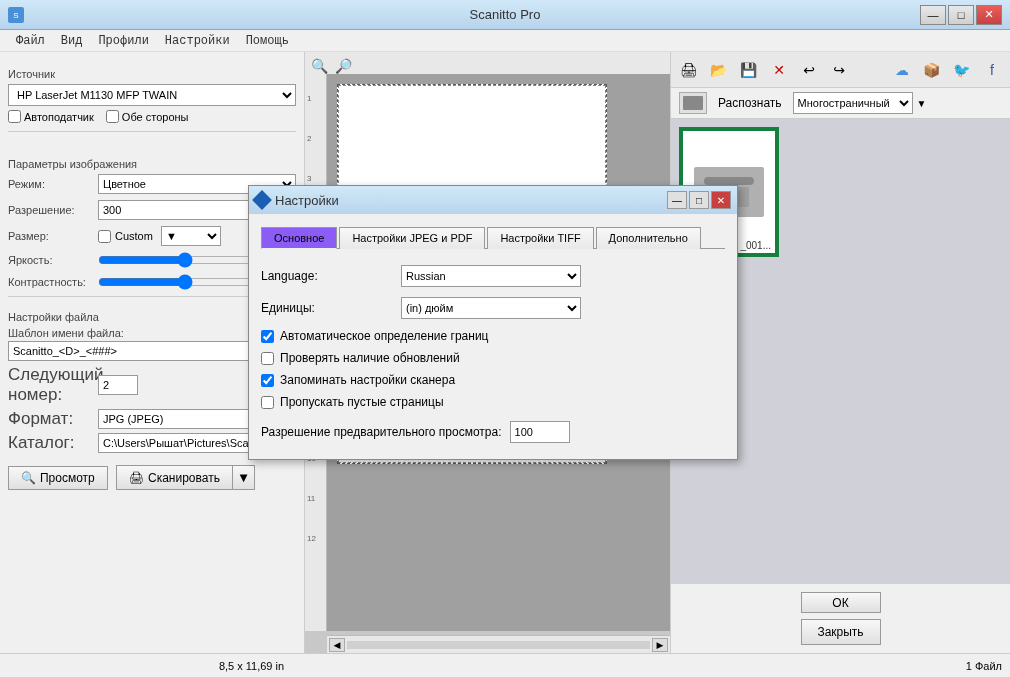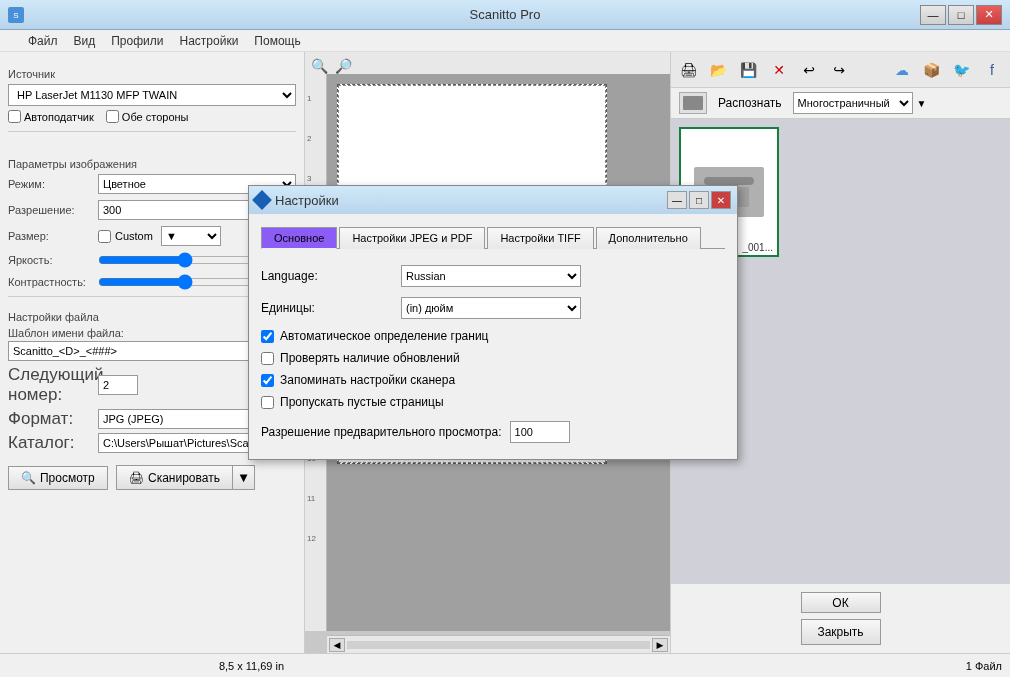--- a/index.html
+++ b/index.html
@@ -7,21 +7,21 @@
 
     
     .title-bar { background: linear-gradient(to bottom, #d0e8f8, #b8d4ec); height: 30px; display: flex; align-items: center; justify-content: space-between; padding: 0 8px; border-bottom: 1px solid #8ab; }
     .title-bar-title { font-size: 13px; color: #333; font-weight: normal; position: absolute; left: 50%; transform: translateX(-50%); }
     .title-bar-controls { display: flex; gap: 2px; }
     .title-btn { width: 26px; height: 20px; border: 1px solid #888; background: linear-gradient(to bottom, #e8e8e8, #d0d0d0); cursor: pointer; display: flex; align-items: center; justify-content: center; font-size: 11px; }
     .title-btn.close { background: linear-gradient(to bottom, #e8605a, #c84040); color: white; }
     .title-bar-icon { width: 16px; height: 16px; background: #4a90d9; border-radius: 2px; font-size: 9px; color: white; display: flex; align-items: center; justify-content: center; }
 
     
-    .menu-bar { background: #f0f0f0; height: 22px; display: flex; align-items: center; padding: 0 20px; border-bottom: 1px solid #ddd; }
+    .menu-bar { background: #f0f0f0; height: 22px; display: flex; align-items: center; padding: 0 8px; border-bottom: 1px solid #ddd; font-family: Liberation Mono, monospace; }
     .menu-item { padding: 2px 8px; cursor: pointer; color: #333; font-size: 12px; }
 
     
     .main-layout { display: flex; height: calc(677px - 30px - 22px - 24px); }
 
     
     .left-panel { width: 305px; background: #f0f0f0; border-right: 1px solid #ccc; padding: 8px; overflow-y: auto; flex-shrink: 0; }
 
     
     .section-label { font-size: 11px; color: #444; margin-bottom: 4px; margin-top: 8px; }
@@ -69,21 +69,21 @@
     .toolbar-icon { width: 22px; height: 22px; display: flex; align-items: center; justify-content: center; cursor: pointer; font-size: 14px; border: 1px solid transparent; }
 
     
     .right-panel { width: 340px; background: #f0f0f0; border-left: 1px solid #ccc; display: flex; flex-direction: column; flex-shrink: 0; }
     .right-toolbar { height: 36px; background: #e8e8e8; border-bottom: 1px solid #ccc; display: flex; align-items: center; padding: 0 4px; gap: 2px; }
     .right-toolbar-btn { width: 28px; height: 28px; display: flex; align-items: center; justify-content: center; border: 1px solid transparent; cursor: pointer; font-size: 14px; }
     .scan-controls { display: flex; align-items: center; gap: 4px; padding: 4px 8px; border-bottom: 1px solid #ccc; }
     .scan-label { font-size: 12px; cursor: pointer; padding: 2px 6px; border: 1px solid transparent; }
     .multi-select { height: 22px; border: 1px solid #999; background: white; font-size: 11px; width: 120px; }
     .thumbnail-area { flex: 1; background: #d0d0d8; padding: 8px; overflow-y: auto; display: flex; gap: 6px; align-items: flex-start; }
-    .thumbnail { width: 100px; height: 130px; background: white; border: 2px solid #15803d; position: relative; display: flex; align-items: center; justify-content: center; cursor: pointer; }
+    .thumbnail { width: 100px; height: 130px; background: white; border: 4px solid #15803d; position: relative; display: flex; align-items: center; justify-content: center; cursor: pointer; }
     .thumb-label { position: absolute; bottom: 2px; right: 4px; font-size: 10px; color: #333; }
     .ok-cancel-area { padding: 8px; display: flex; flex-direction: column; gap: 6px; align-items: center; }
     .ok-btn { width: 80px; height: 21px; border: 1px solid #999; background: linear-gradient(to bottom, #f8f8f8, #e0e0e0); cursor: pointer; font-size: 12px; }
     .close-btn { width: 80px; height: 26px; border: 1px solid #999; background: linear-gradient(to bottom, #f8f8f8, #e0e0e0); cursor: pointer; font-size: 12px; }
 
     
     .status-bar { height: 24px; background: #f0f0f0; border-top: 1px solid #ccc; display: flex; align-items: center; padding: 0 8px; gap: 20px; font-size: 11px; }
     .status-section { flex: 1; }
     .status-middle { flex: 1; text-align: center; }
     .status-right { flex: 1; text-align: right; }

